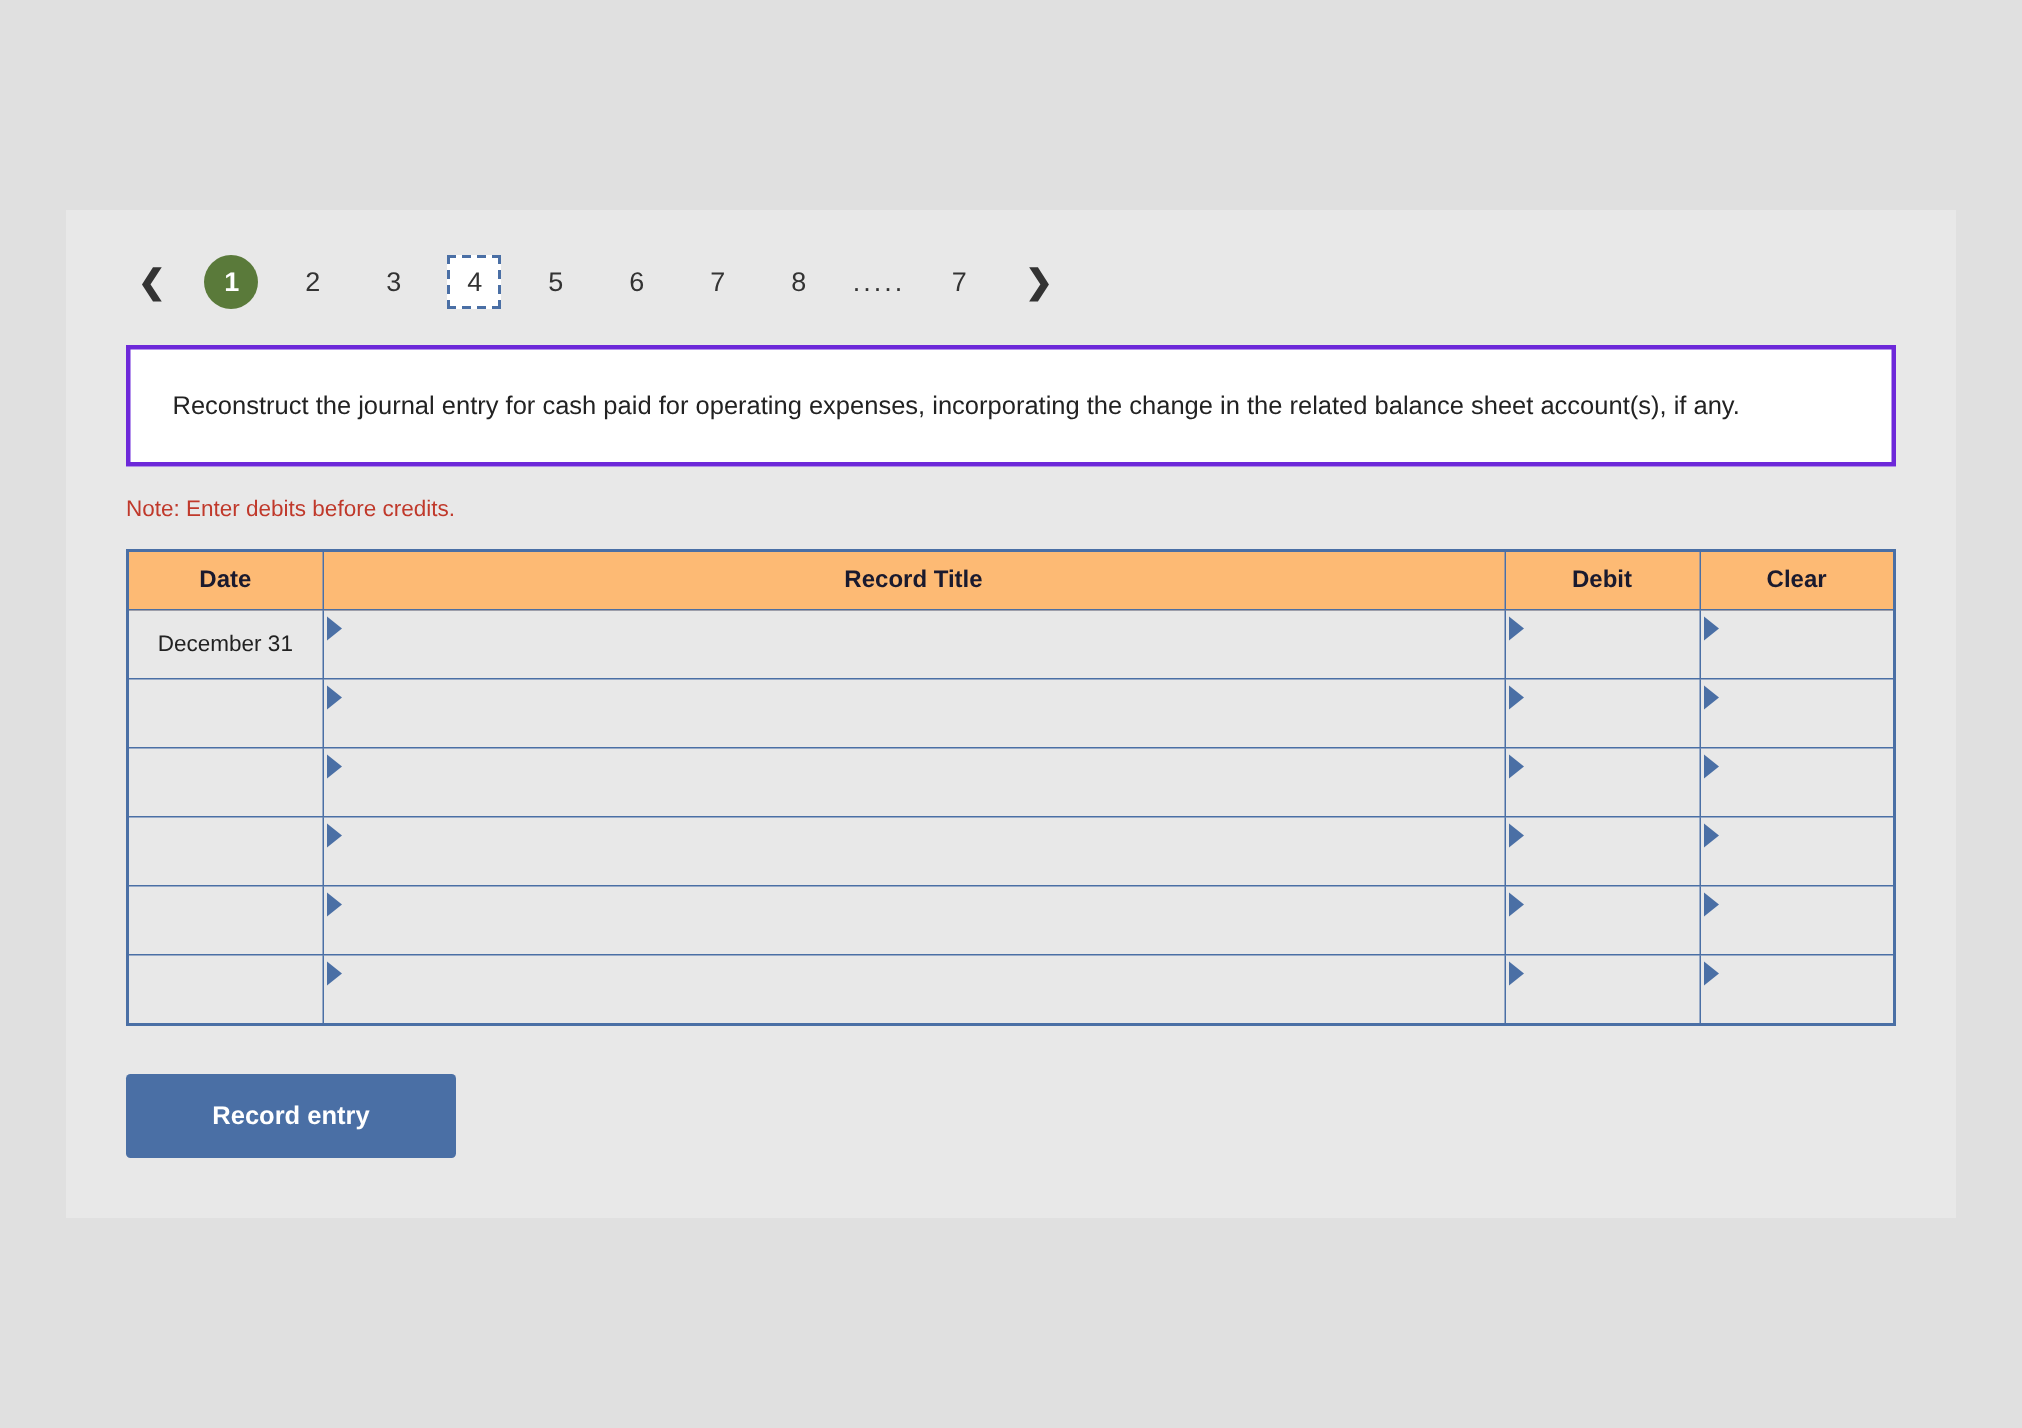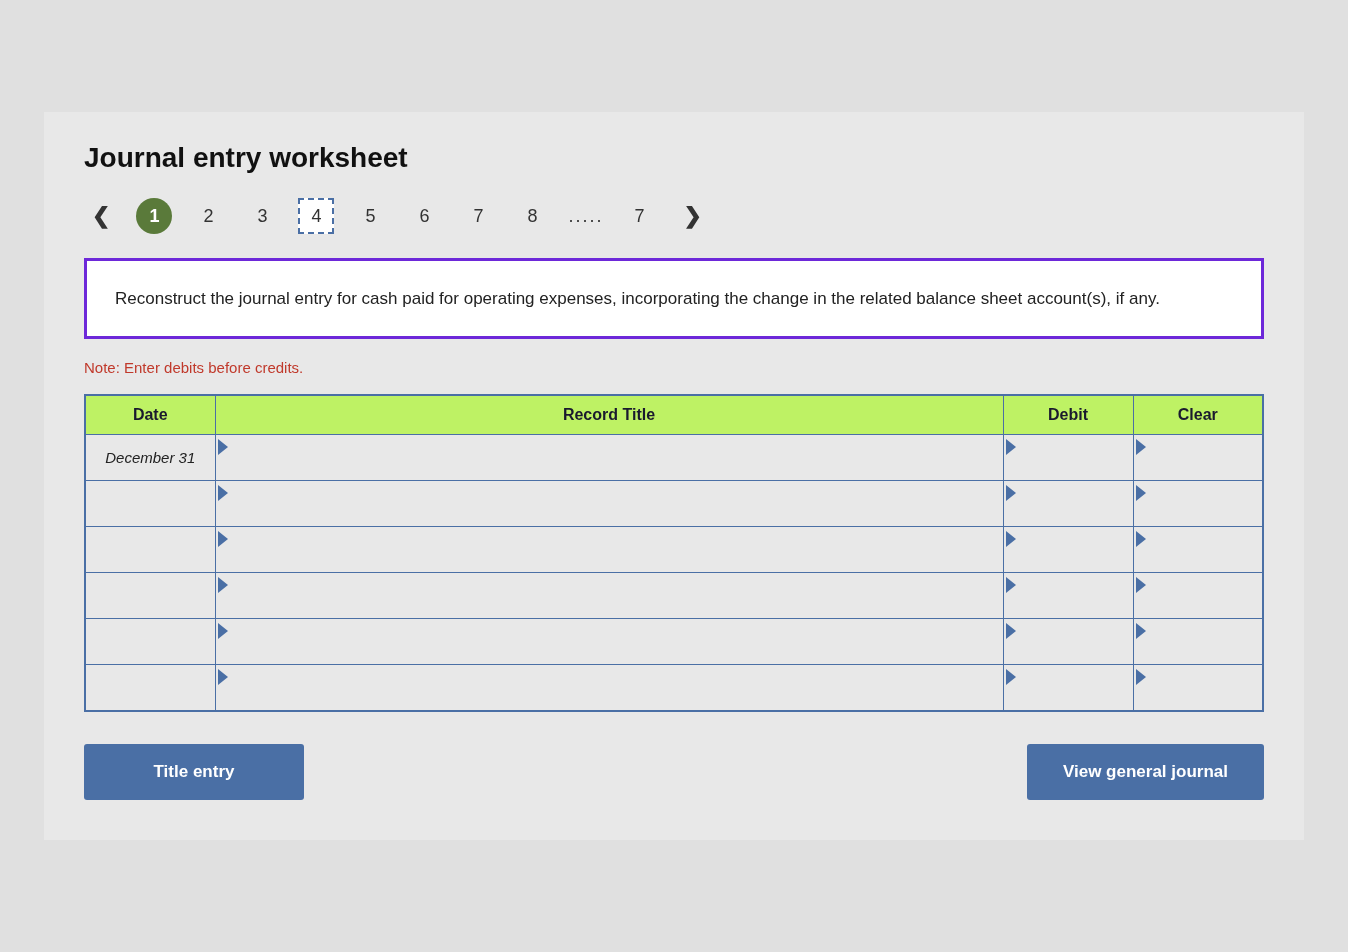--- a/index.html
+++ b/index.html
@@ -76,21 +76,21 @@
       font-size: 15px;
       margin-bottom: 18px;
     }
     .journal-table {
       width: 100%;
       border-collapse: collapse;
       border: 2px solid #4a6fa5;
       margin-bottom: 32px;
     }
     .journal-table th {
-      background: #bef264;
+      background: #fdba74;
       color: #1a1a2e;
       font-weight: bold;
       font-size: 16px;
       padding: 10px 12px;
       border: 1px solid #4a6fa5;
       text-align: center;
     }
     .journal-table th.date-col {
       width: 130px;
     }
@@ -107,21 +107,20 @@
       padding: 0;
       height: 46px;
       position: relative;
       vertical-align: middle;
     }
     .journal-table td.date-cell {
       text-align: center;
       font-size: 15px;
       color: #222;
       padding: 4px;
-      font-style: italic;
     }
     .journal-table td input {
       width: 100%;
       height: 100%;
       border: none;
       outline: none;
       padding: 4px 8px;
       font-size: 15px;
       background: transparent;
     }
@@ -155,21 +154,20 @@
       min-width: 220px;
     }
     .btn-right {
       margin-left: auto;
     }
   </style>
 </head>
 <body>
 
 <div class="container">
-  <div class="page-title">Journal entry worksheet</div>
 
   <div class="pagination">
     <span class="arrow">❮</span>
 
     <div id="pages-container" style="display:flex; align-items:center; gap:18px;">
         <span class="page-num active">1</span>
         <span class="page-num">2</span>
         <span class="page-num">3</span>
         <span class="page-num selected-dotted">4</span>
         <span class="page-num">5</span>
@@ -232,16 +230,15 @@
         <tr>
           <td class="date-cell"></td>
           <td class="has-triangle"><span class="triangle"></span><input type="text" style=""></td>
           <td class="has-triangle"><span class="triangle"></span><input type="text" style=""></td>
           <td class="has-triangle"><span class="triangle"></span><input type="text" style=""></td>
         </tr>
       </tbody>
   </table>
 
   <div class="buttons-row">
-    <button class="btn">Title entry</button>
-    <button class="btn btn-right">View general journal</button>
+    <button class="btn">Record entry</button>
   </div>
 </div>
 
 </body></html>

